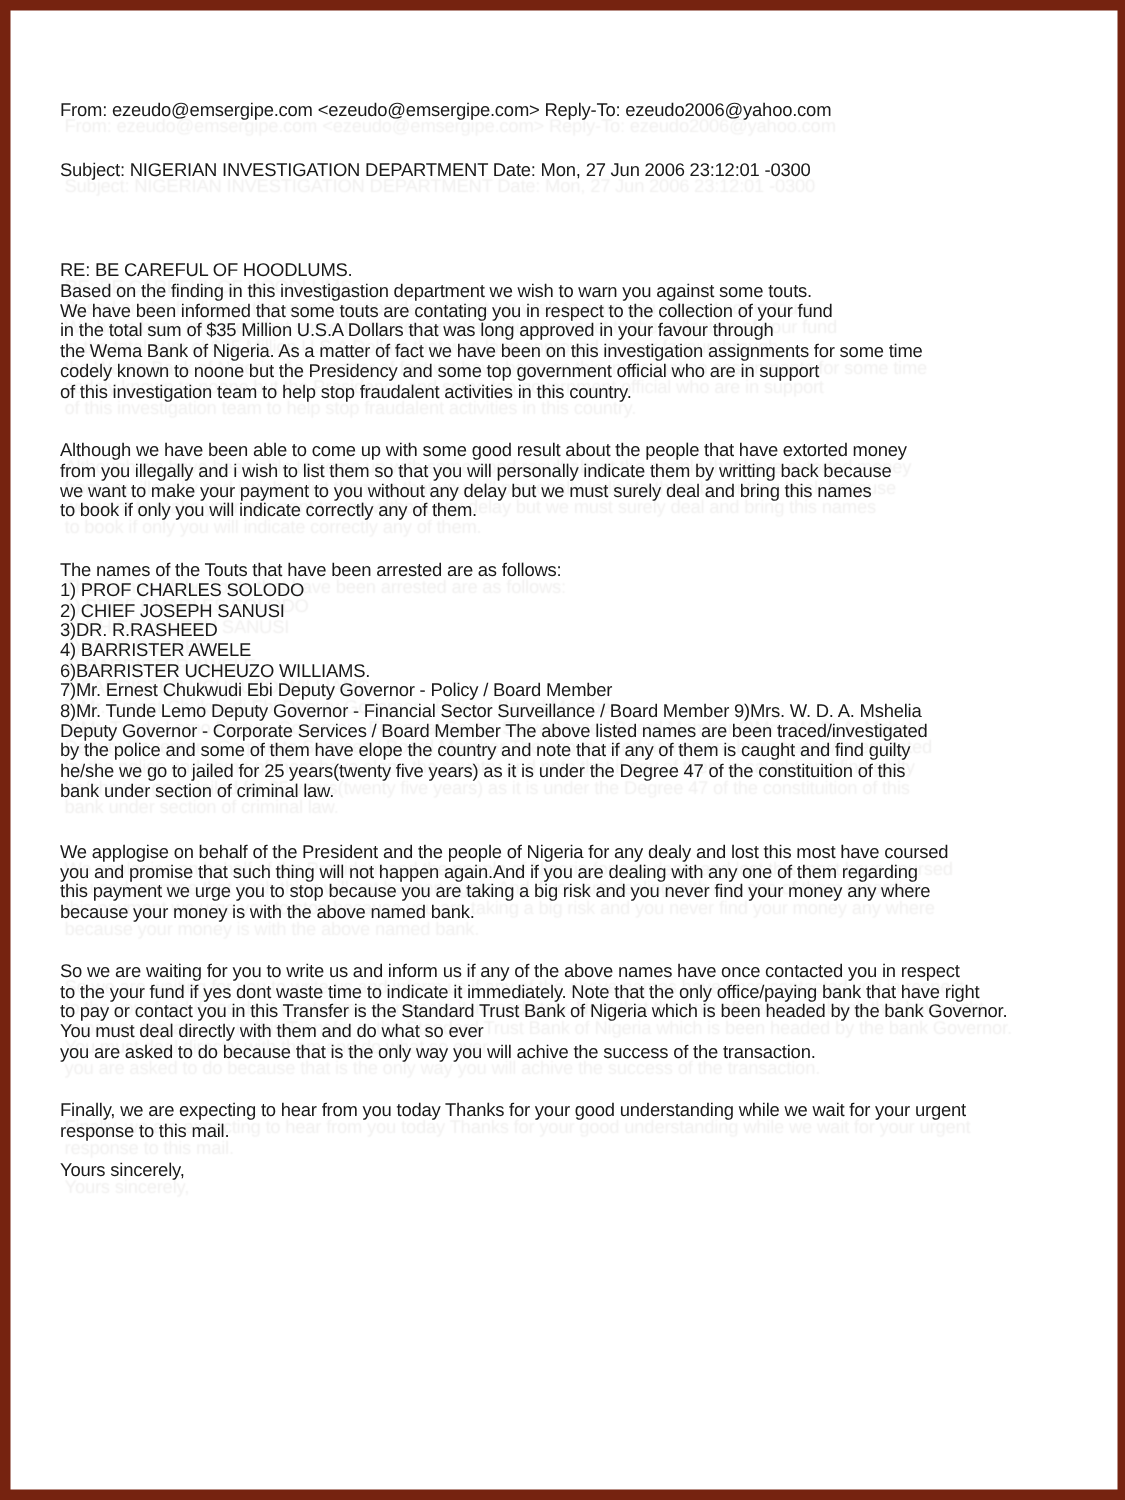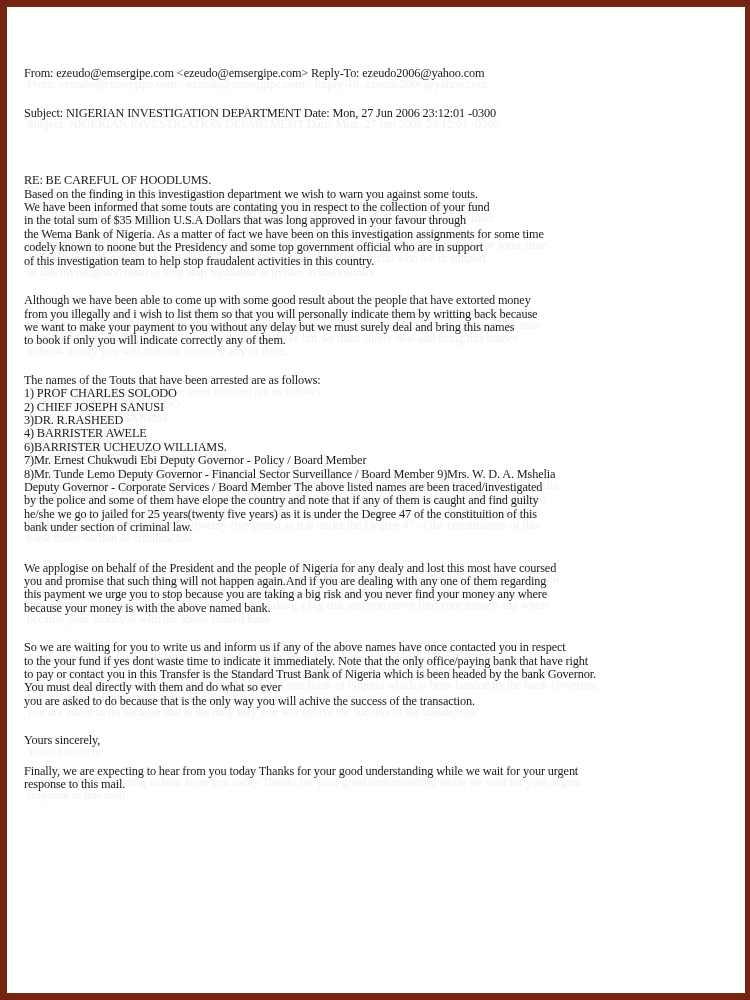--- a/index.html
+++ b/index.html
@@ -9,22 +9,22 @@
   }
   .page {
     position: relative;
     width: 750px;
     height: 1000px;
     box-sizing: border-box;
     border-style: solid;
     border-color: #762310;
     border-width: 7px 5px 7px 7px;
     background: #ffffff;
-    padding: 33px 6px 0 17px;
-    font-family: Liberation Serif, serif;
+    padding: 33px 6px 0 33px;
+    font-family: Liberation Sans, sans-serif;
     font-size: 12.3px;
     line-height: 13.4px;
     letter-spacing: -0.15px;
     color: #1a1a1a;
     overflow: hidden;
   }
   .block {
     white-space: pre;
     
     text-shadow: 3px 11px 1px rgba(70, 45, 40, 0.08);
@@ -76,18 +76,18 @@
 you and promise that such thing will not happen again.And if you are dealing with any one of them regarding
 this payment we urge you to stop because you are taking a big risk and you never find your money any where
 because your money is with the above named bank.</div>
 
   <div class="block mb-md">So we are waiting for you to write us and inform us if any of the above names have once contacted you in respect
 to the your fund if yes dont waste time to indicate it immediately. Note that the only office/paying bank that have right
 to pay or contact you in this Transfer is the Standard Trust Bank of Nigeria which is been headed by the bank Governor.
 You must deal directly with them and do what so ever
 you are asked to do because that is the only way you will achive the success of the transaction.</div>
 
-  <div class="block mb-close">Yours sincerely,</div>
-
   <div class="block mb-sm">Finally, we are expecting to hear from you today Thanks for your good understanding while we wait for your urgent
 response to this mail.</div>
+
+  <div class="block mb-close">Yours sincerely,</div>
 
 </div>
 
 </body></html>

